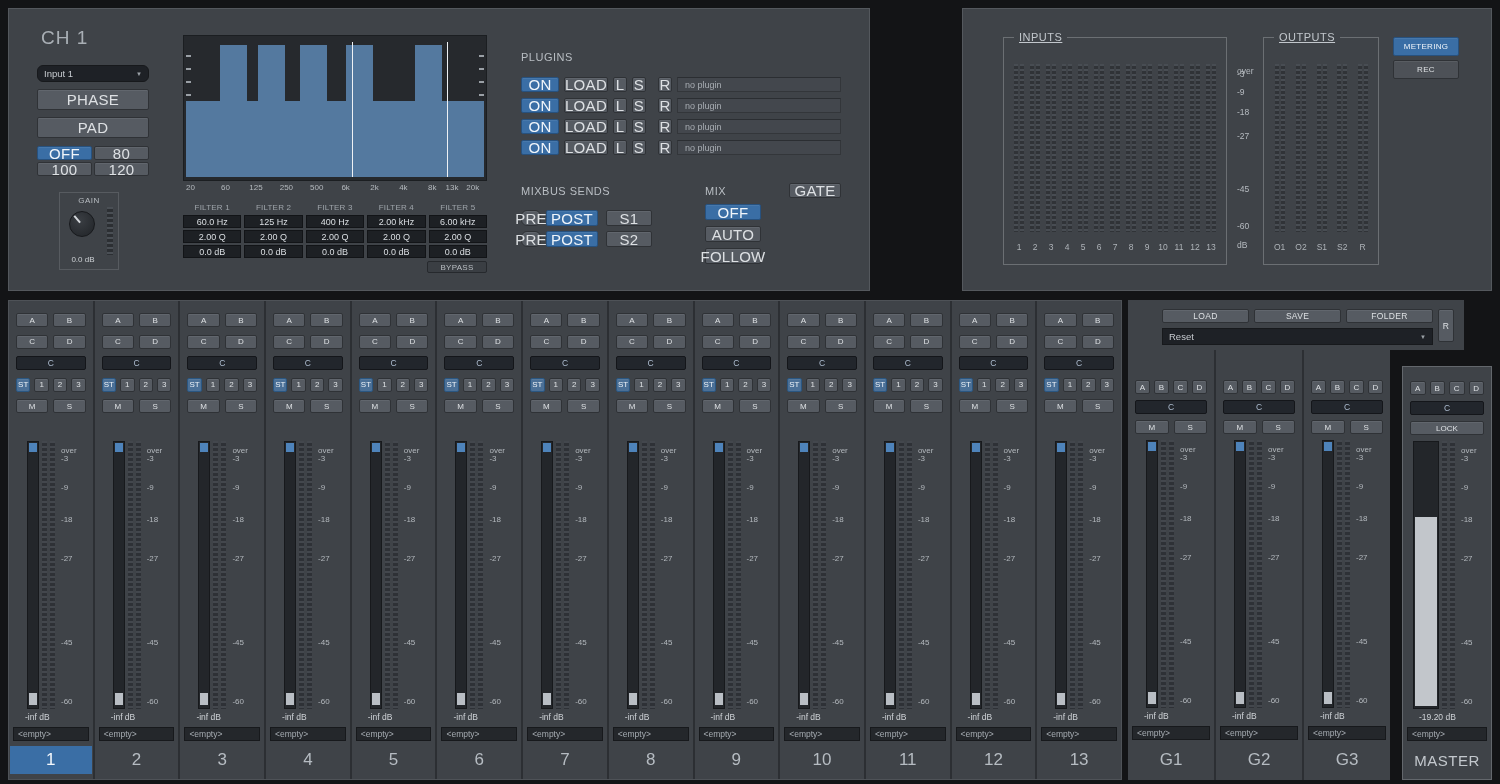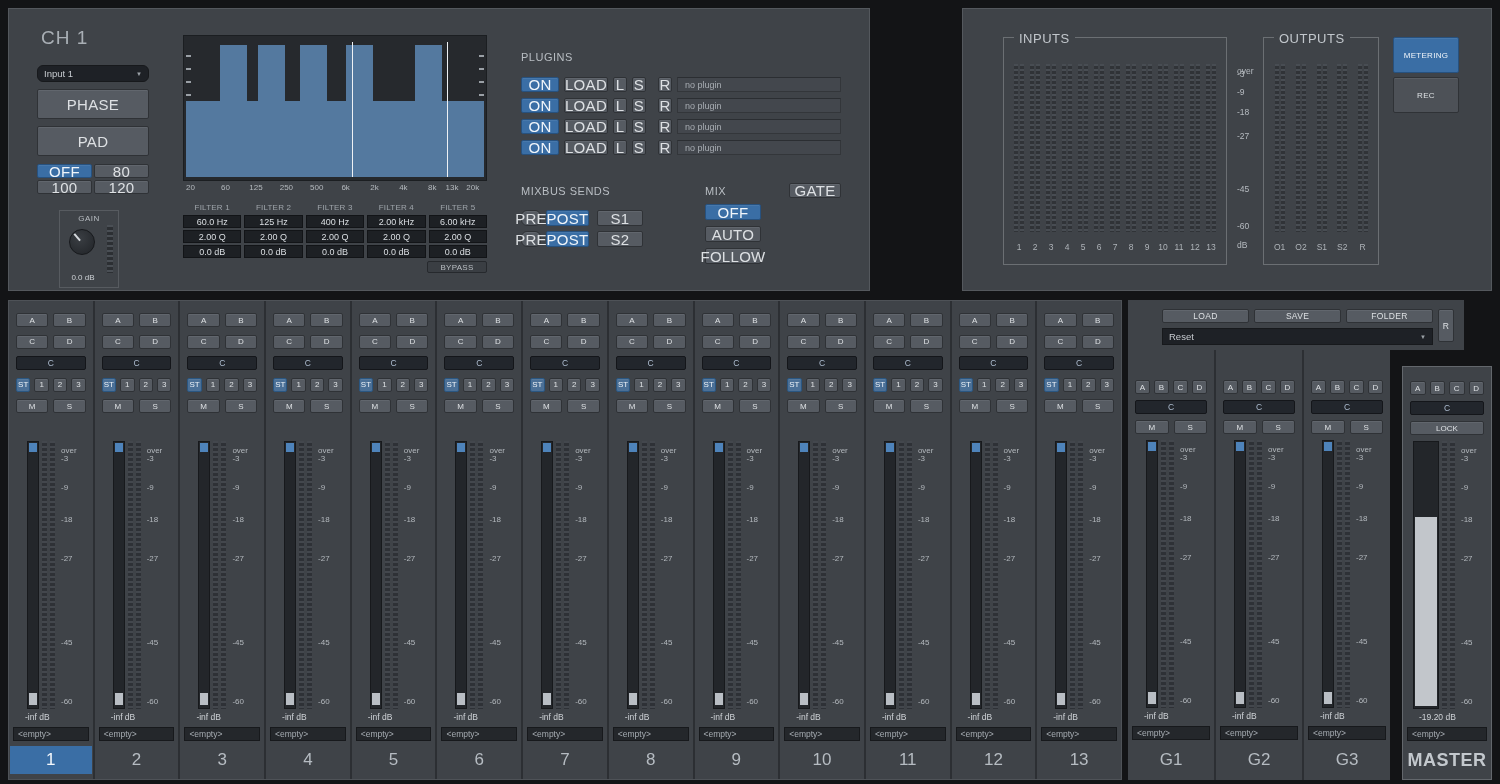--- a/index.html
+++ b/index.html
@@ -21,21 +21,21 @@
   .top-region{position:absolute;left:8px;top:8px;width:1484px;height:283px;display:flex;}
   .detail-panel{width:862px;background:var(--panel);border:1px solid var(--line);display:flex;padding:6px 0 0 22px;}
 
   .colA{width:112px;margin:4px 34px 0 6px;display:flex;flex-direction:column;}
   .ch-title{margin:8px 0 0 4px;font-size:19px;color:#a9afb5;letter-spacing:1px;}
   .select{height:17px;background:var(--dark);border:1px solid var(--darker);display:flex;align-items:center;justify-content:space-between;padding:0 6px;font-size:9.5px;color:var(--text);}
   .colA .select{margin-top:16px;border-radius:6px;}
   .caret{font-size:6px;color:var(--muted);}
   .pbtn{background:var(--btn);color:#dde0e3;font-size:15px;display:flex;align-items:center;justify-content:center;border-radius:2px;border:1px solid #2f3236;box-shadow:inset 0 1px 0 rgba(255,255,255,.07);letter-spacing:.3px;}
   .pbtn.active{background:var(--accent);border-color:#27517e;color:#f0f5fa;}
-  .rowbtn{height:30px;margin-top:7px;}
+  .rowbtn{height:21px;margin-top:7px;}
   .hpf-grid{margin-top:8px;display:grid;grid-template-columns:1fr 1fr;gap:2px;}
   .hpf-grid .pbtn{height:14px;}
   .gain-box{margin:16px 0 0 22px;border:1px solid #575b60;width:60px;height:78px;position:relative;padding-top:3px;}
   .gain-label{text-align:center;font-size:8px;color:#b8bdc2;letter-spacing:.5px;}
   .knob{width:26px;height:26px;border-radius:50%;background:radial-gradient(circle at 40% 35%,#3a3e43,#202327);border:1px solid var(--darker);margin:6px 0 0 9px;position:relative;}
   .knob-ptr{position:absolute;left:50%;top:1px;width:2px;height:9px;background:#d4d8dc;transform-origin:50% 12px;transform:translateX(-50%) rotate(-40deg);}
   .gain-meter{position:absolute;right:5px;top:14px;width:6px;height:48px;background:repeating-linear-gradient(to bottom,#4a4f55 0 2px,#2c2f33 2px 5px);}
   .gain-value{position:absolute;bottom:5px;left:0;right:12px;text-align:center;font-size:8px;color:#cdd1d5;}
 
   .colB{width:304px;margin-top:20px;margin-right:34px;}
@@ -62,48 +62,48 @@
   .plugin-row .on{width:38px;}
   .plugin-row .load{width:44px;}
   .plugin-row .lsr{width:14px;}
   .plugin-row .r{margin-left:7px;}
   .pfield{flex:1;background:#43474d;border:1px solid #33363a;border-top-color:#2b2e32;color:#a8adb3;font-size:9px;padding:0 7px;display:flex;align-items:center;}
   .sends-mix-row{margin-top:30px;display:flex;}
   .sends{width:158px;}
   .send-rows{margin-top:13px;}
   .send-row{height:16px;margin-bottom:5px;display:flex;gap:5px;}
   .send-row .pre{width:20px;border-radius:6px;}
-  .send-row .post{width:43px;}
+  .send-row .post{width:52px;}
   .send-row .bus{width:46px;margin-left:3px;}
   .mixsec{flex:1;margin-left:26px;}
   .mix-head{display:flex;justify-content:space-between;align-items:flex-start;}
   .gate{width:52px;height:15px;margin-top:-2px;}
   .mixbtn{width:56px;height:16px;margin-top:6px;}
 
   .tabs-col{width:64px;margin-left:2px;padding-top:2px;display:flex;flex-direction:column;gap:4px;}
   .tab{height:29px;background:var(--panel);border:1px solid var(--line);color:#c6cbd0;font-size:8px;display:flex;align-items:center;justify-content:center;letter-spacing:.3px;}
   .tab.active{background:var(--accent);border-color:#2a5681;color:#fff;}
   .top-spacer{flex:1;}
 
   .bridge-panel{width:530px;background:var(--panel);border:1px solid var(--line);display:flex;padding:28px 12px 0 40px;}
   .mgroup{position:relative;border:1px solid #6b6f73;height:228px;padding:26px 10px 0;}
-  .mgroup-label{position:absolute;top:-7px;left:10px;background:var(--panel);padding:0 5px;font-size:13px;color:#c2c7cc;letter-spacing:.5px;}
+  .mgroup-label{position:absolute;top:-7px;left:10px;background:var(--panel);padding:0 5px;font-size:11px;color:#c2c7cc;letter-spacing:.5px;text-decoration:underline;}
   .mcols{display:flex;gap:6px;}
   .outputs .mcols{gap:10px;}
   .mcol{display:flex;flex-direction:column;align-items:center;}
   .mpair{display:flex;gap:2px;}
   .mbar{width:4px;height:168px;background:repeating-linear-gradient(to bottom,#484d53 0 2px,#303337 2px 5px);}
   .mnum{font-size:8.5px;color:#aeb3b8;margin-top:10px;}
   .bridge-scale{width:26px;height:168px;position:relative;margin:26px 2px 0 8px;font-size:8.5px;color:#b6bbc0;}
   .scalecol span{position:absolute;left:2px;transform:translateY(-50%);}
   .sp0{top:2%;transform:none !important;}
   .sp1{top:6.5%}.sp2{top:17%}.sp3{top:29%}.sp4{top:43.5%}.sp5{top:75%}.sp6{top:97%}
   .spdb{top:calc(100% + 9px);transform:none !important;}
   .bridge-buttons{margin-left:auto;margin-right:20px;width:66px;display:flex;flex-direction:column;gap:4px;}
-  .metering,.rec{height:36px;font-size:8px;}
+  .metering,.rec{height:19px;font-size:8px;}
   .rec{background:#4d5157;}
 
   
   .bottom-region{position:absolute;left:8px;top:300px;width:1484px;height:480px;display:flex;}
   .channels-panel{width:1114px;background:var(--panel);border:1px solid #4e5257;display:flex;}
   .right-block{position:relative;flex:1;margin-left:6px;display:flex;flex-direction:column;}
   .snapshot-panel{width:336px;height:50px;background:var(--panel);display:grid;grid-template-columns:1fr 1fr 1fr 16px;grid-template-rows:14px 16px;grid-template-areas:"load save folder r" "sel sel sel r";column-gap:5px;row-gap:5px;padding:9px 10px 0 34px;}
   .snap-load{grid-area:load;}.snap-save{grid-area:save;}.snap-folder{grid-area:folder;}
   .rbtn{grid-area:r;height:33px;font-size:9px;}
   .preset-select{grid-area:sel;}
@@ -139,21 +139,21 @@
   .fader-fill{position:absolute;bottom:2px;left:1px;right:1px;background:#c2c6cb;}
   .vbars{display:flex;gap:3px;margin-left:3px;height:100%;}
   .vbar{width:5px;height:100%;background:repeating-linear-gradient(to bottom,#43474d 0 2px,#2e3136 2px 5px);}
   .stripscale{position:relative;flex:1;font-size:8px;color:#b3b8bd;margin-left:4px;height:100%;}
 
   .level{font-size:8.5px;color:#ced2d6;margin:3px 4px 0 16px;height:11px;white-space:nowrap;}
   .insert{height:14px;background:#24272b;border:1px solid var(--darker);margin:4px 4px 0;font-size:8.5px;color:#a6acb2;display:flex;align-items:center;padding-left:4px;white-space:nowrap;overflow:hidden;}
   .numwrap{flex:1;display:flex;align-items:center;justify-content:center;padding:0 1px;}
   .stripnum{font-size:17px;color:#b6bcc2;width:100%;text-align:center;padding:4px 0;}
   .stripnum.active{background:var(--accent);color:#f4f8fc;}
-  .master-panel .stripnum{font-size:18px;font-weight:bold;letter-spacing:.5px;color:#c3c8cd;}
+  .master-panel .stripnum{font-size:15px;font-weight:normal;letter-spacing:.5px;color:#c3c8cd;}
 </style>
 </head>
 <body>
 
 <div class="app">
 
   <div class="top-region">
 
     <section class="detail-panel">
       <div class="colA">

